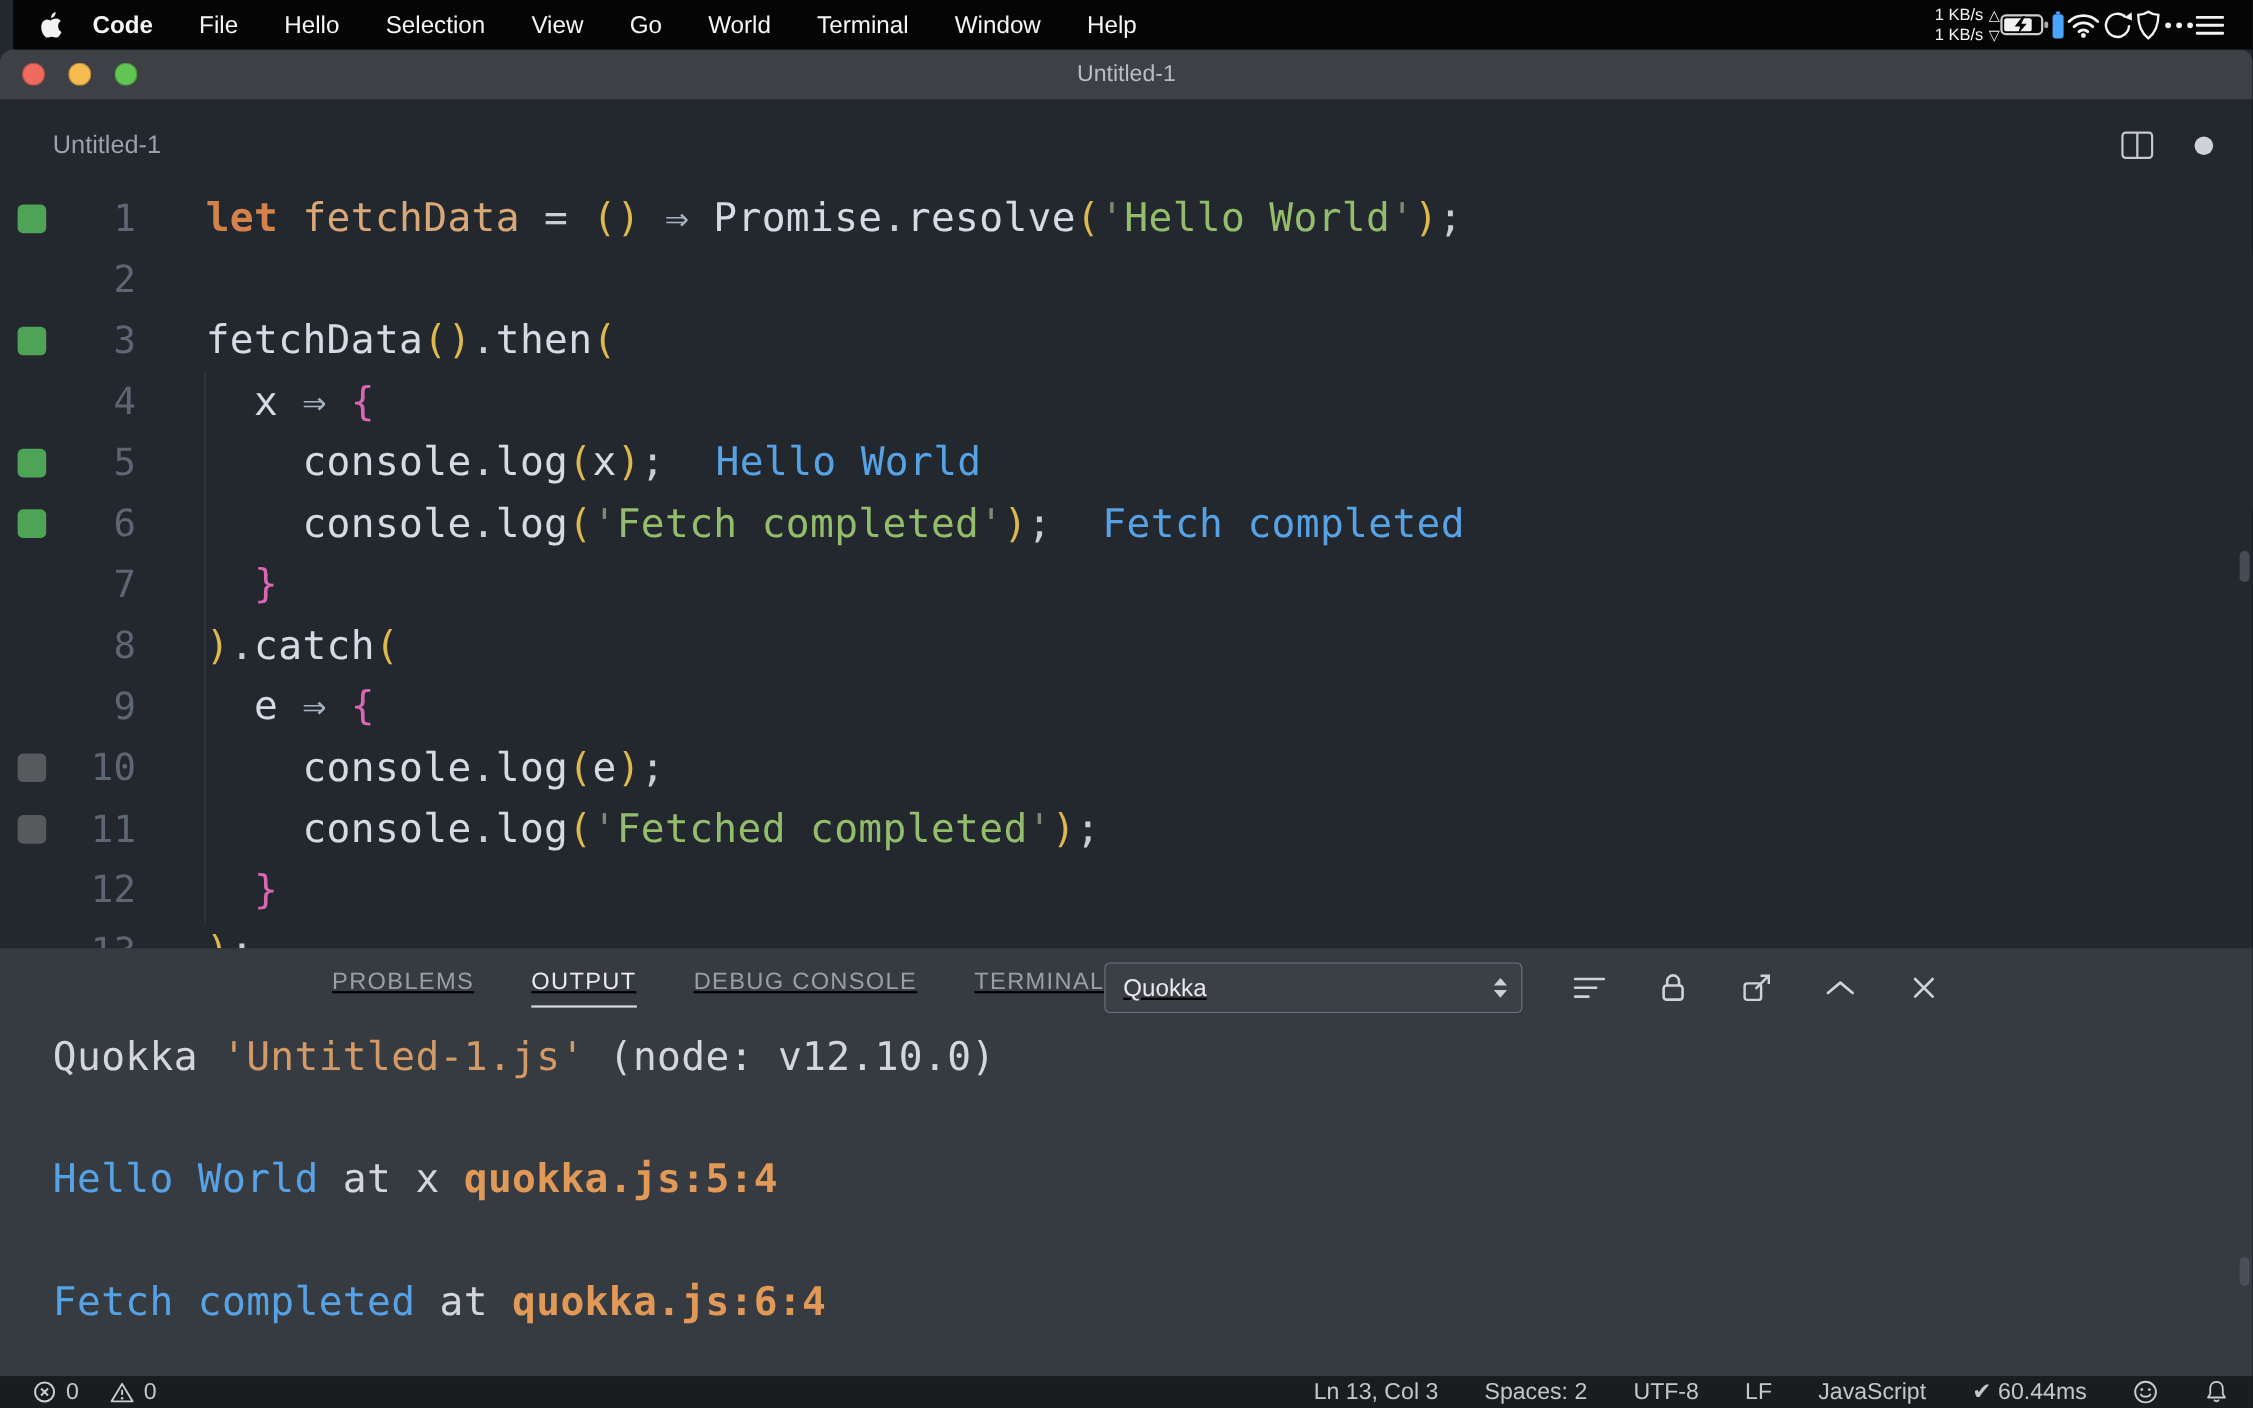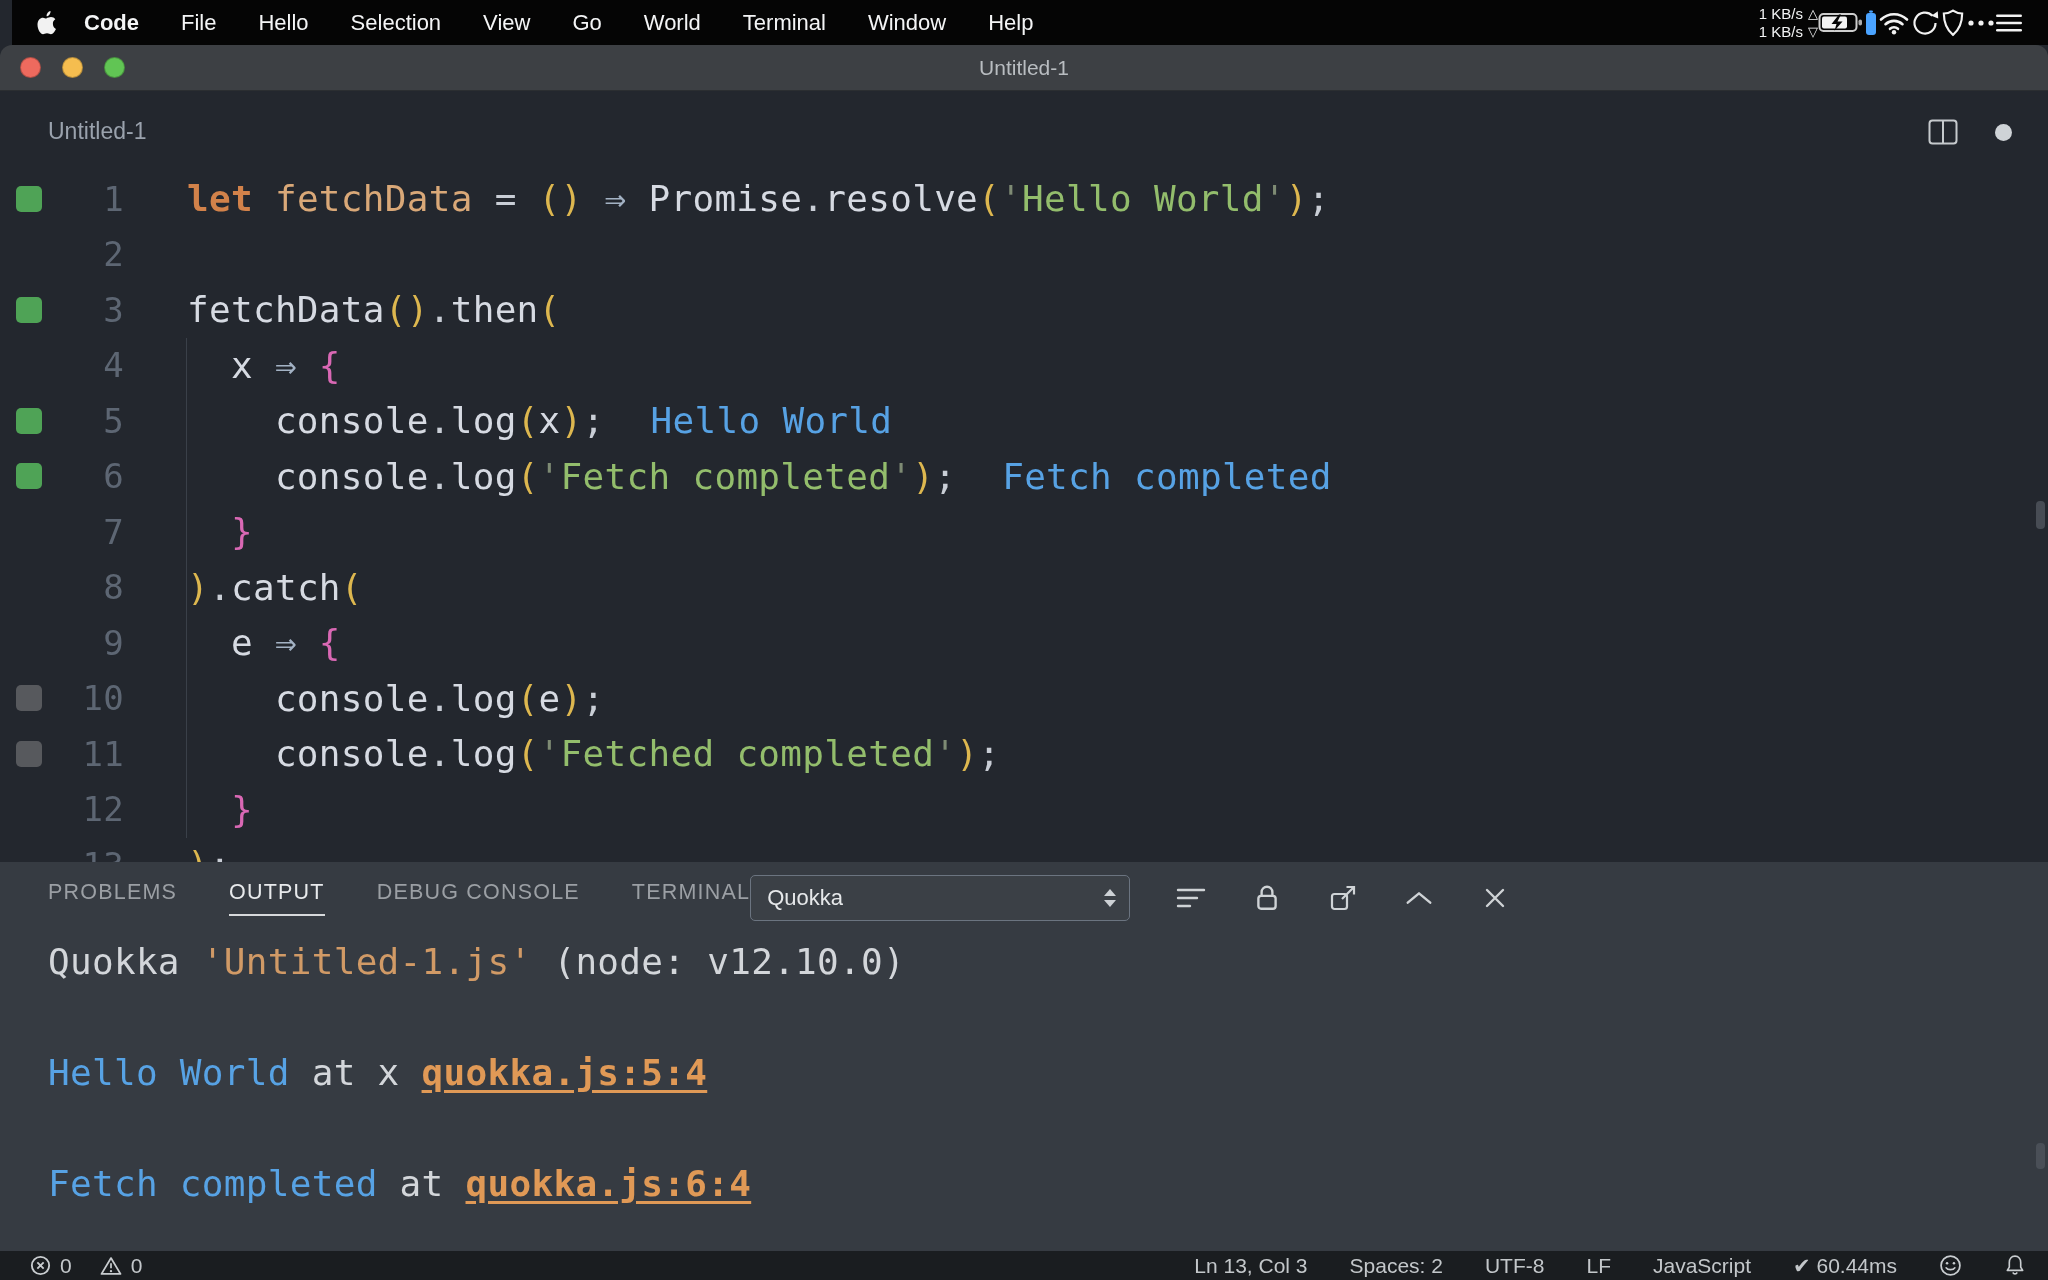--- a/index.html
+++ b/index.html
@@ -52,40 +52,40 @@
   .tok-par{color:var(--par,#ddb74f)}
   .tok-brace{color:var(--brace,#d968b4)}
   .tok-arrow{color:var(--arrow,#a3b2c4)}
   .tok-str{color:var(--str,#93bd6c)}
   .tok-q{color:var(--q,#7e8b74)}
   .tok-inline{color:var(--inline,#57a2e4);margin-left:46px}
   .edge-mark { position:absolute; right:3px; width:9px; border-radius:4px; background:#4e545b; opacity:.85; }
 
   
   .panel { position:absolute; top:862px; left:0; right:0; height:389px; background:var(--panel_bg,#363b42); }
-  .panel-header { height:72px; display:flex; align-items:center; justify-content:flex-start;
-                  padding:0 30px 0 48px; }
+  .panel-header { height:72px; display:flex; align-items:center; justify-content:center;
+                  padding:0 30px 0 48px;text-decoration:underline; }
   .panel-tabs { display:flex; gap:52px; align-items:center; }
   .panel-tab { font-size:21.5px; letter-spacing:1.2px; color:#9b9fa4; padding-bottom:9px; border-bottom:2px solid transparent; white-space:nowrap; }
   .panel-tab.active { color:#e8eaec; border-bottom-color:#d7d9db; }
   .panel-actions { display:flex; align-items:center; gap:46px; }
   .channel-select { width:380px; height:46px; background:#3b4046; border:1px solid #6b7480; border-radius:5px;
                     display:flex; align-items:center; justify-content:space-between; padding:0 13px 0 16px;
                     font-size:22px; color:#e6e8ea; }
   .sel-arrows { display:flex; flex-direction:column; gap:4px; }
   .sel-arrows i { width:0; height:0; border-left:6px solid transparent; border-right:6px solid transparent; display:block; }
   .sel-arrows .up { border-bottom:7px solid #cdd1d5; }
   .sel-arrows .down { border-top:7px solid #cdd1d5; }
   .p-icon { display:flex; align-items:center; justify-content:center; width:30px; }
   .panel-content { padding-left:48px; font-family:"DejaVu Sans Mono",monospace; font-size:36px; letter-spacing:0.3px; }
   .out-row { height:55.5px; display:flex; align-items:center; white-space:pre; }
   .o-out{color:var(--out_text,#d3d6da)}
   .o-blue{color:var(--out_blue,#57a2e4)}
   .o-orange{color:var(--out_orange,#d19a66)}
-  .o-link{color:var(--out_link,#e09956);font-weight:700;text-decoration:underline;text-underline-offset:5px}
+  .o-link{color:var(--out_link,#e09956);font-weight:700;text-underline-offset:5px}
 
   
   .status-bar { position:absolute; top:1251px; left:0; right:0; height:29px; background:var(--status_bg,#1a1d20);
                 display:flex; justify-content:space-between; align-items:center; padding:0 22px 0 30px;
                 font-size:21px; color:#c3c7ca; }
   .sb-left { display:flex; align-items:center; gap:9px; }
   .sb-left .gap { width:10px; }
   .sb-right { display:flex; align-items:center; gap:42px; }
   .sb-item { white-space:nowrap; }
 </style>

